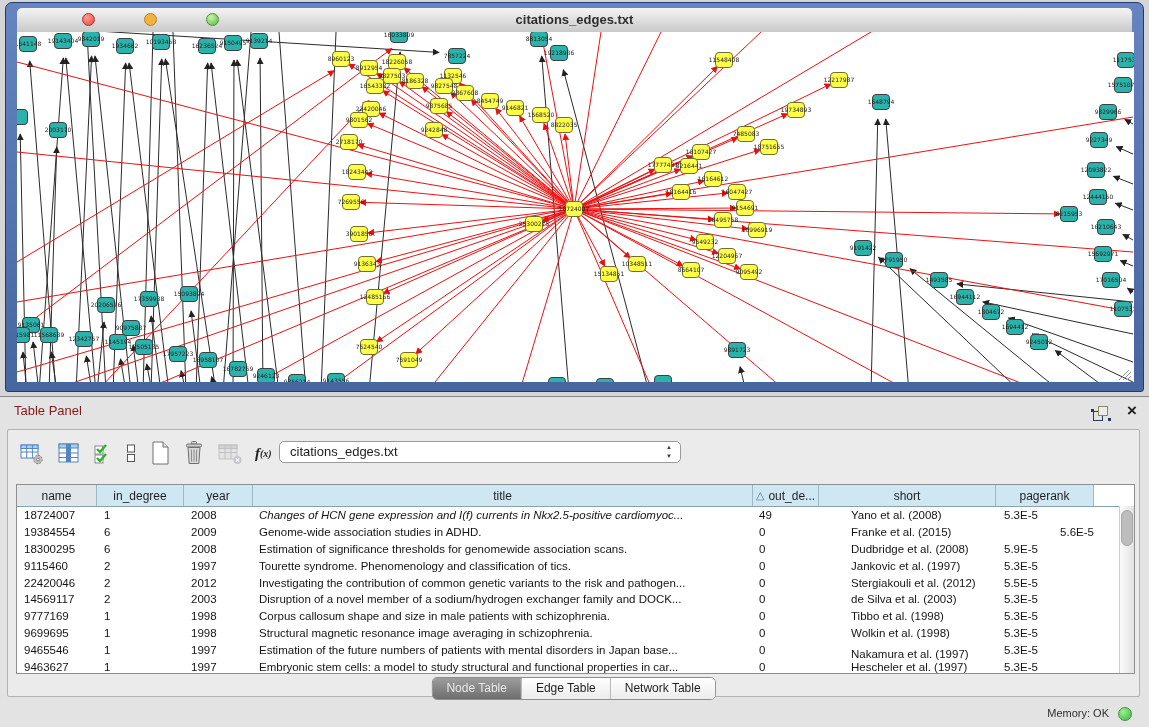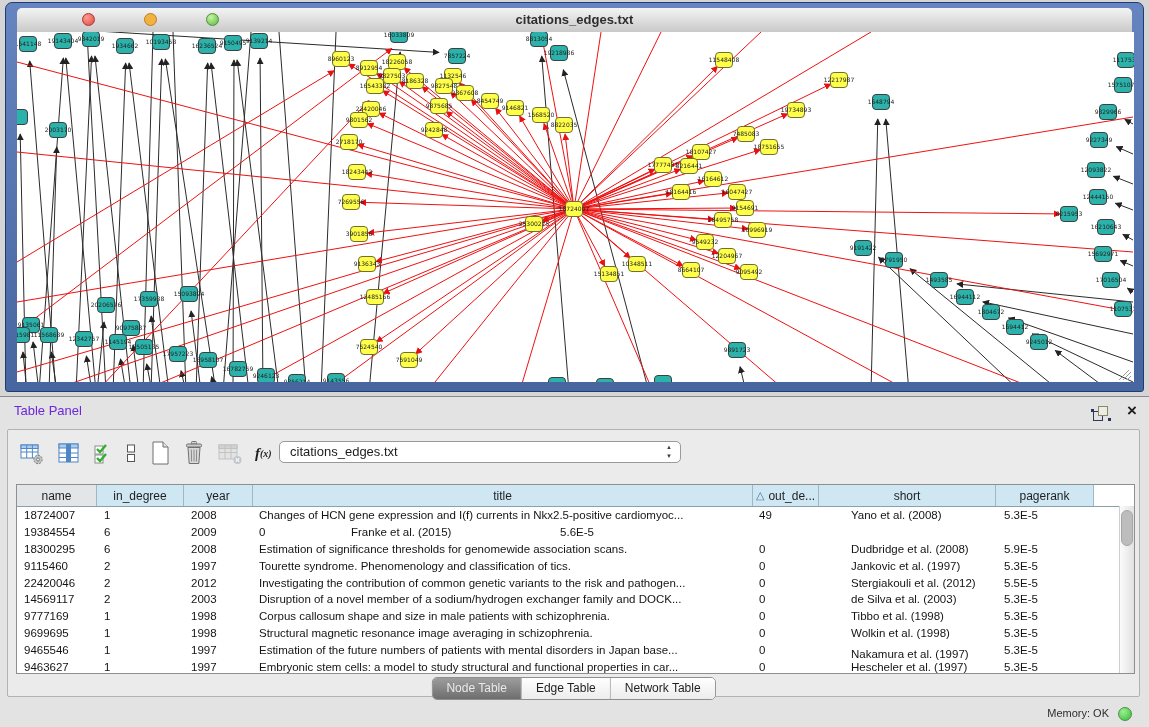--- a/index.html
+++ b/index.html
@@ -23,21 +23,21 @@
   .gcanvas svg{display:block;width:1117px;height:350px;}
   .e-r{stroke:var(--edge-red,#ee1111);stroke-width:1;}
   .e-b{stroke:var(--edge-black,#2b2b2b);stroke-width:1;}
   .n-t{fill:var(--node-teal,#2bb3ab);stroke:#3f3f3f;stroke-width:1;}
   .n-y{fill:var(--node-yellow,#ffff4a);stroke:#6f6f35;stroke-width:1;}
   .nlab{font-family:"DejaVu Sans",sans-serif;font-size:6px;fill:#222;text-anchor:middle;}
   .grip{stroke:#9a9a9a;stroke-width:1;}
 
   
   #tpanel{position:absolute;left:0;top:396px;width:1149px;height:331px;background:#e3e3e3;border-top:1px solid #87898c;box-sizing:border-box;}
-  .ptitle{position:absolute;left:14px;top:6px;font-size:13px;color:#6d28d9;}
+  .ptitle{position:absolute;left:14px;top:6px;font-size:13px;color:#7f1d1d;}
   .float-ico{position:absolute;right:40px;top:9px;width:16px;height:14px;}
   .float-ico .b1{position:absolute;left:0;top:5px;width:8px;height:8px;border:1px solid #2c3a57;}
   .float-ico .b2{position:absolute;left:5px;top:0;width:8px;height:8px;border:1px solid #8b8b58;background:#ececec;}
   .float-ico .d1,.float-ico .d2{position:absolute;width:3px;height:3px;background:#27355c;}
   .float-ico .d1{left:-2px;top:3px;} .float-ico .d2{right:-2px;bottom:-1px;}
   .close-ico{position:absolute;right:12px;top:4px;font-size:17px;font-weight:bold;color:#1c1c1c;line-height:20px;}
 
   .inner{position:absolute;left:7px;top:32px;width:1133px;height:268px;background:#ebebeb;border:1px solid #b2b2b2;border-radius:2px;box-sizing:border-box;}
   .toolbar{position:absolute;left:11px;top:7px;height:32px;display:flex;align-items:center;gap:12px;}
   .tbtn{height:26px;display:flex;align-items:center;justify-content:center;}
@@ -735,29 +735,30 @@
             </div>
             <div class="th" style="width: 98px;">
               <span>pagerank</span>
             </div>
           </div>
         <div class="tbody">
             <div class="tr">
               <div class="td c0" style="width: 80px;">18724007</div>
               <div class="td c1" style="width: 87px;">1</div>
               <div class="td c2" style="width: 69px;">2008</div>
-              <div class="td c3" style="width: 500px;">Changes of HCN gene expression and I(f) currents in Nkx2.5-positive cardiomyoc...</div>
+              <div class="td c3" style="width: 500px; font-style: italic;">Changes of HCN gene expression and I(f) currents in Nkx2.5-positive cardiomyoc...</div>
               <div class="td c4" style="width: 66px;">49</div>
               <div class="td c5" style="width: 177px;">Yano et al. (2008)</div>
               <div class="td c6" style="width: 98px;">5.3E-5</div>
             </div>
             <div class="tr">
               <div class="td c0" style="width: 80px;">19384554</div>
               <div class="td c1" style="width: 87px;">6</div>
               <div class="td c2" style="width: 69px;">2009</div>
+              <div class="td c3" style="width: 500px;">Genome-wide association studies in ADHD.</div>
               <div class="td c4" style="width: 66px;">0</div>
               <div class="td c5" style="width: 177px;">Franke et al. (2015)</div>
               <div class="td c6" style="width: 98px; text-align: right;">5.6E-5</div>
             </div>
             <div class="tr">
               <div class="td c0" style="width: 80px;">18300295</div>
               <div class="td c1" style="width: 87px;">6</div>
               <div class="td c2" style="width: 69px;">2008</div>
               <div class="td c3" style="width: 500px;">Estimation of significance thresholds for genomewide association scans.</div>
               <div class="td c4" style="width: 66px;">0</div>

